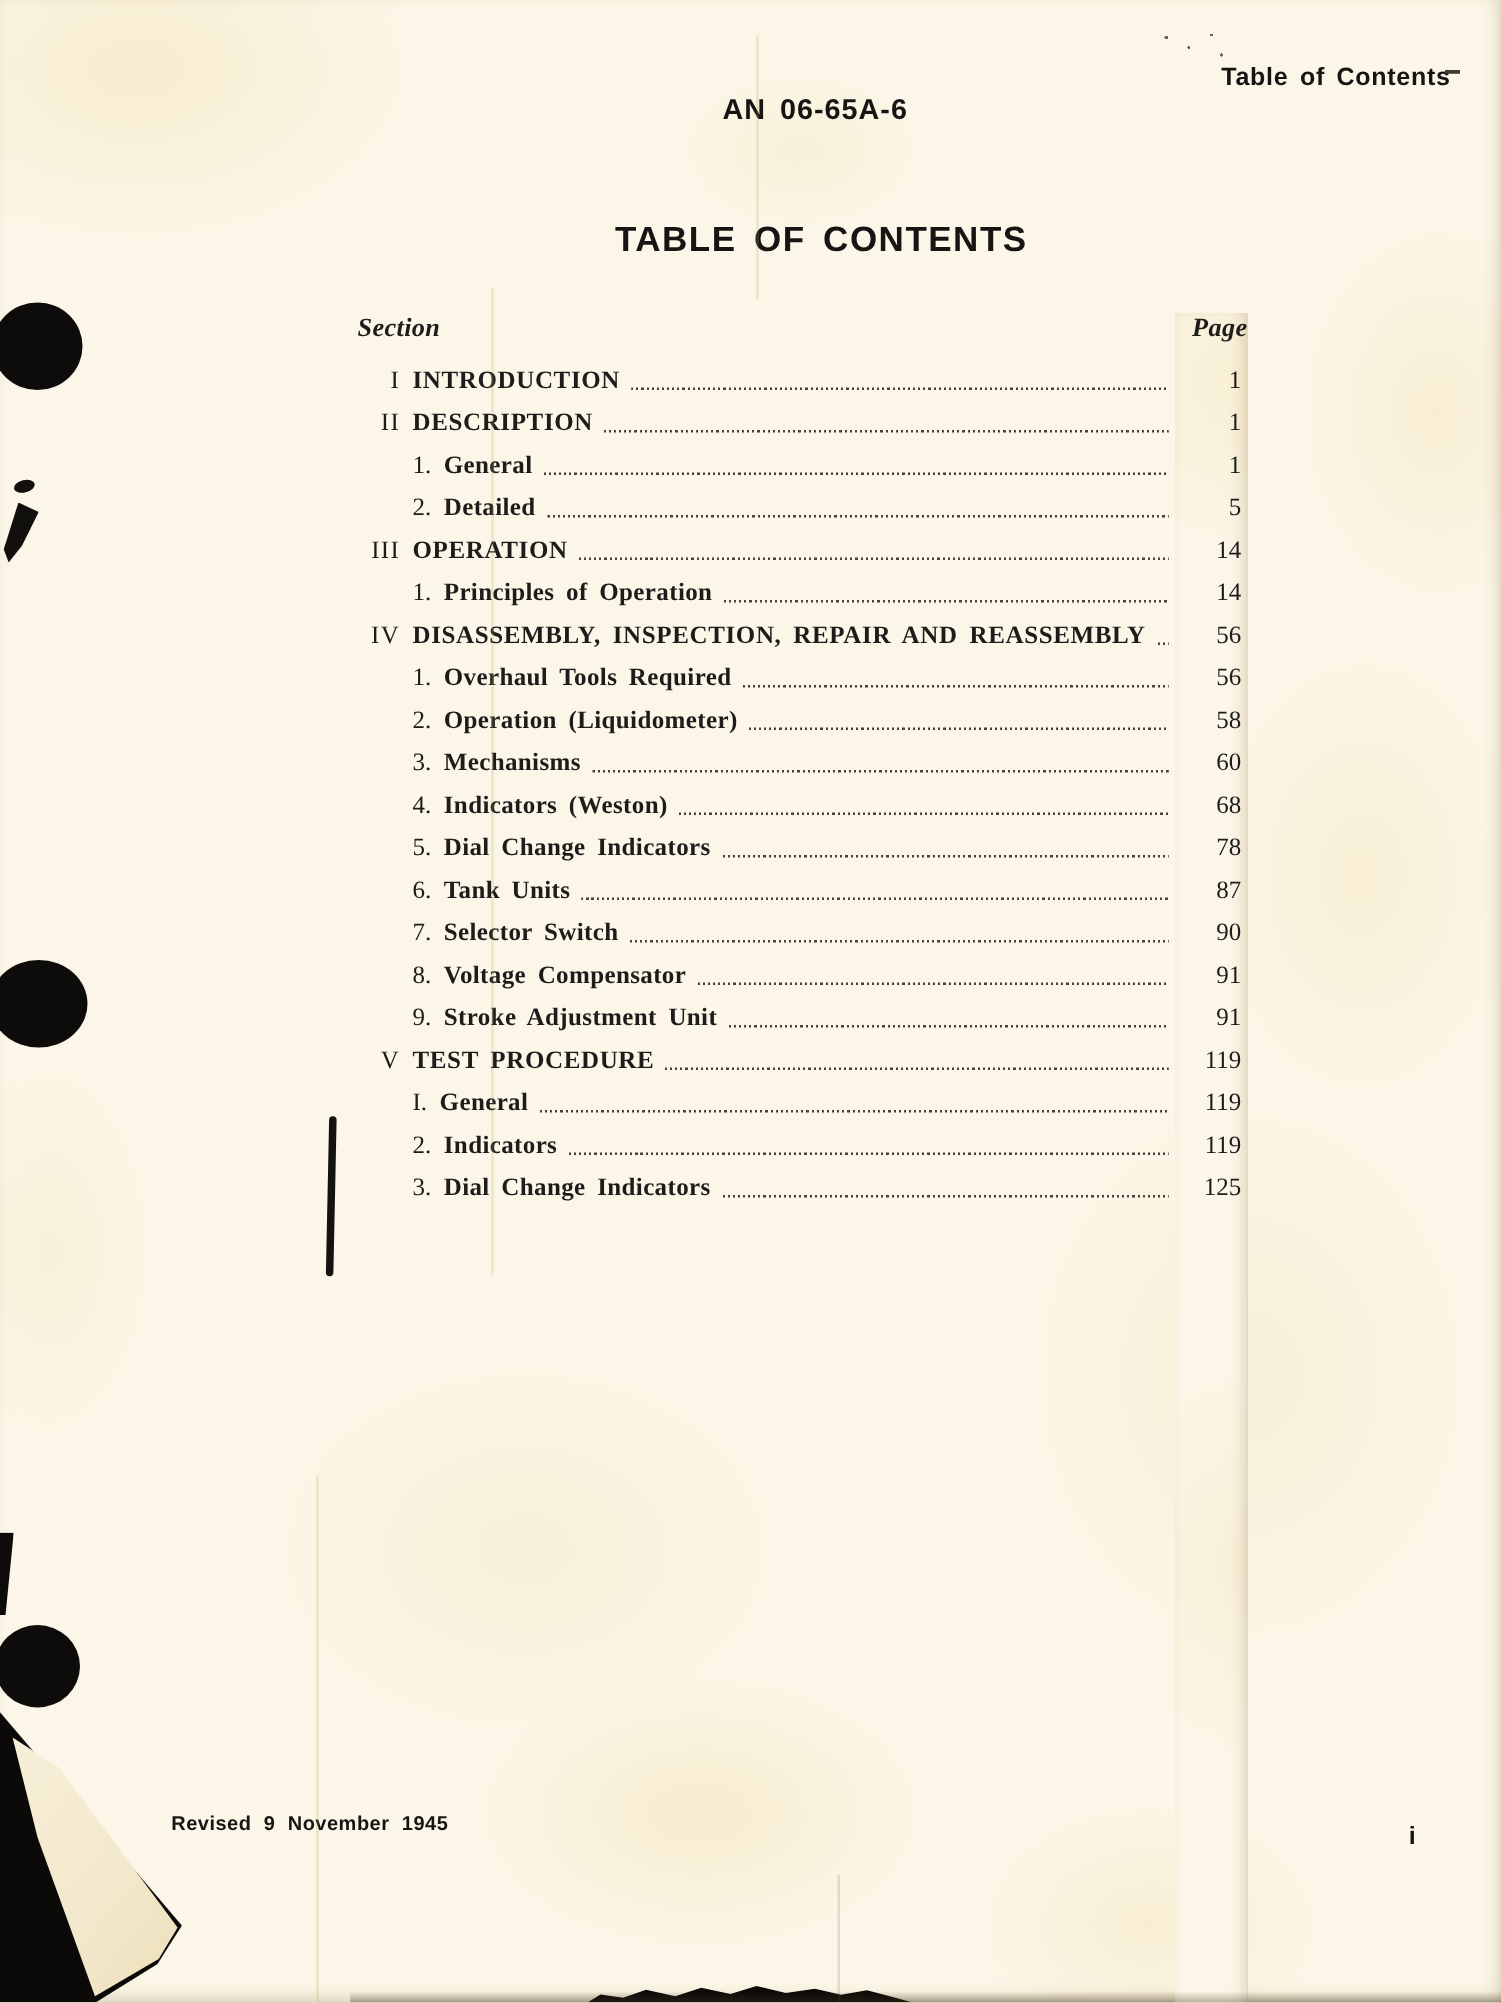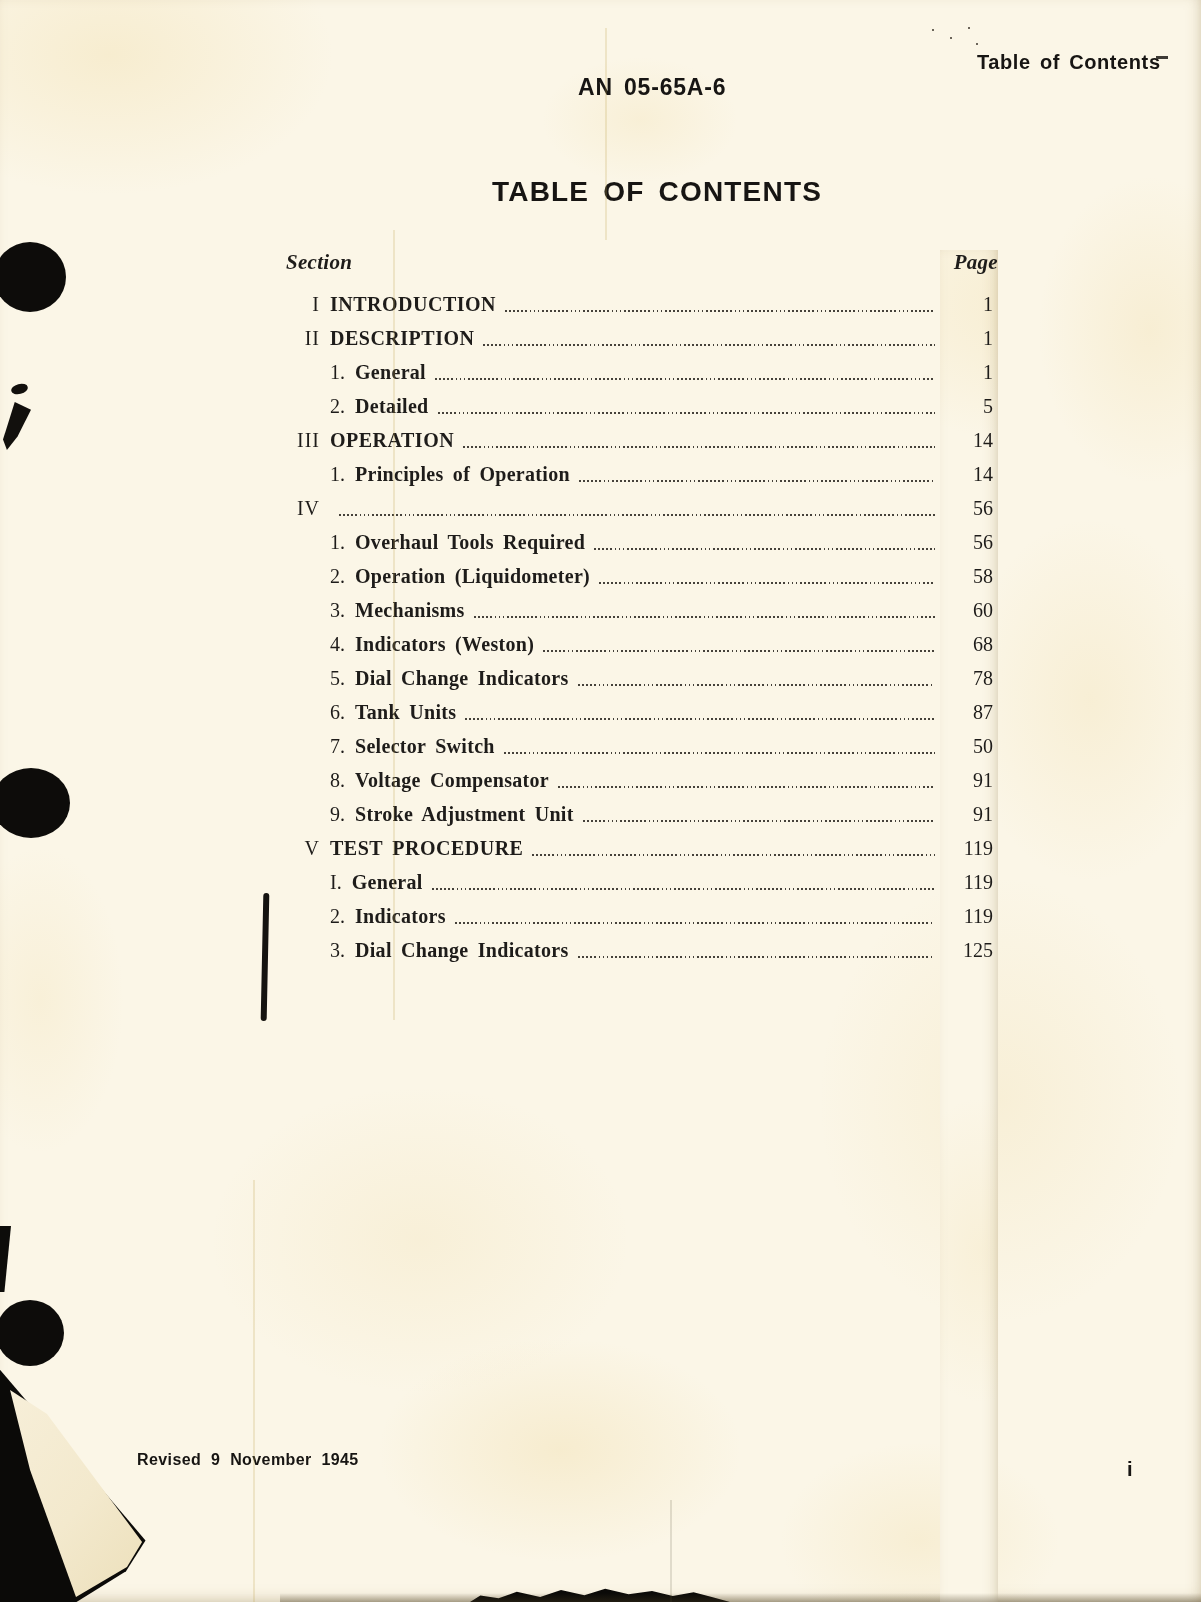--- a/index.html
+++ b/index.html
@@ -107,21 +107,21 @@
                                 radial-gradient(circle 1.3px at 52px 20px,#6b655a 99%, transparent); }
 </style>
 </head>
 <body>
 
 <div class="page">
 
   <div class="sans running-head">Table of Contents</div>
   <div class="pencil-dash"></div>
   <div class="speckles"></div>
-  <div class="sans doc-number">AN 05-65A-6</div>
+  <div class="sans doc-number">AN 06-65A-6</div>
   <div class="sans main-title">TABLE OF CONTENTS</div>
 
   <div class="col-head section">Section</div>
   <div class="col-head page">Page</div>
 
   <div class="toc">
       <div class="toc-row section-row">
         <span class="sec-numeral">I</span>
         <span class="sec-gap"></span>
         <span class="entry-title">INTRODUCTION</span>
@@ -159,20 +159,21 @@
       <div class="toc-row item-row">
         <span class="item-indent"></span>
         <span class="item-num">1.</span>
         <span class="entry-title">Principles of Operation</span>
         <span class="dot-leader"></span>
         <span class="page-num">14</span>
       </div>
       <div class="toc-row section-row">
         <span class="sec-numeral">IV</span>
         <span class="sec-gap"></span>
+        <span class="entry-title">DISASSEMBLY, INSPECTION, REPAIR AND REASSEMBLY</span>
         <span class="dot-leader"></span>
         <span class="page-num">56</span>
       </div>
       <div class="toc-row item-row">
         <span class="item-indent"></span>
         <span class="item-num">1.</span>
         <span class="entry-title">Overhaul Tools Required</span>
         <span class="dot-leader"></span>
         <span class="page-num">56</span>
       </div>
@@ -209,21 +210,21 @@
         <span class="item-num">6.</span>
         <span class="entry-title">Tank Units</span>
         <span class="dot-leader"></span>
         <span class="page-num">87</span>
       </div>
       <div class="toc-row item-row">
         <span class="item-indent"></span>
         <span class="item-num">7.</span>
         <span class="entry-title">Selector Switch</span>
         <span class="dot-leader"></span>
-        <span class="page-num">50</span>
+        <span class="page-num">90</span>
       </div>
       <div class="toc-row item-row">
         <span class="item-indent"></span>
         <span class="item-num">8.</span>
         <span class="entry-title">Voltage Compensator</span>
         <span class="dot-leader"></span>
         <span class="page-num">91</span>
       </div>
       <div class="toc-row item-row">
         <span class="item-indent"></span>

